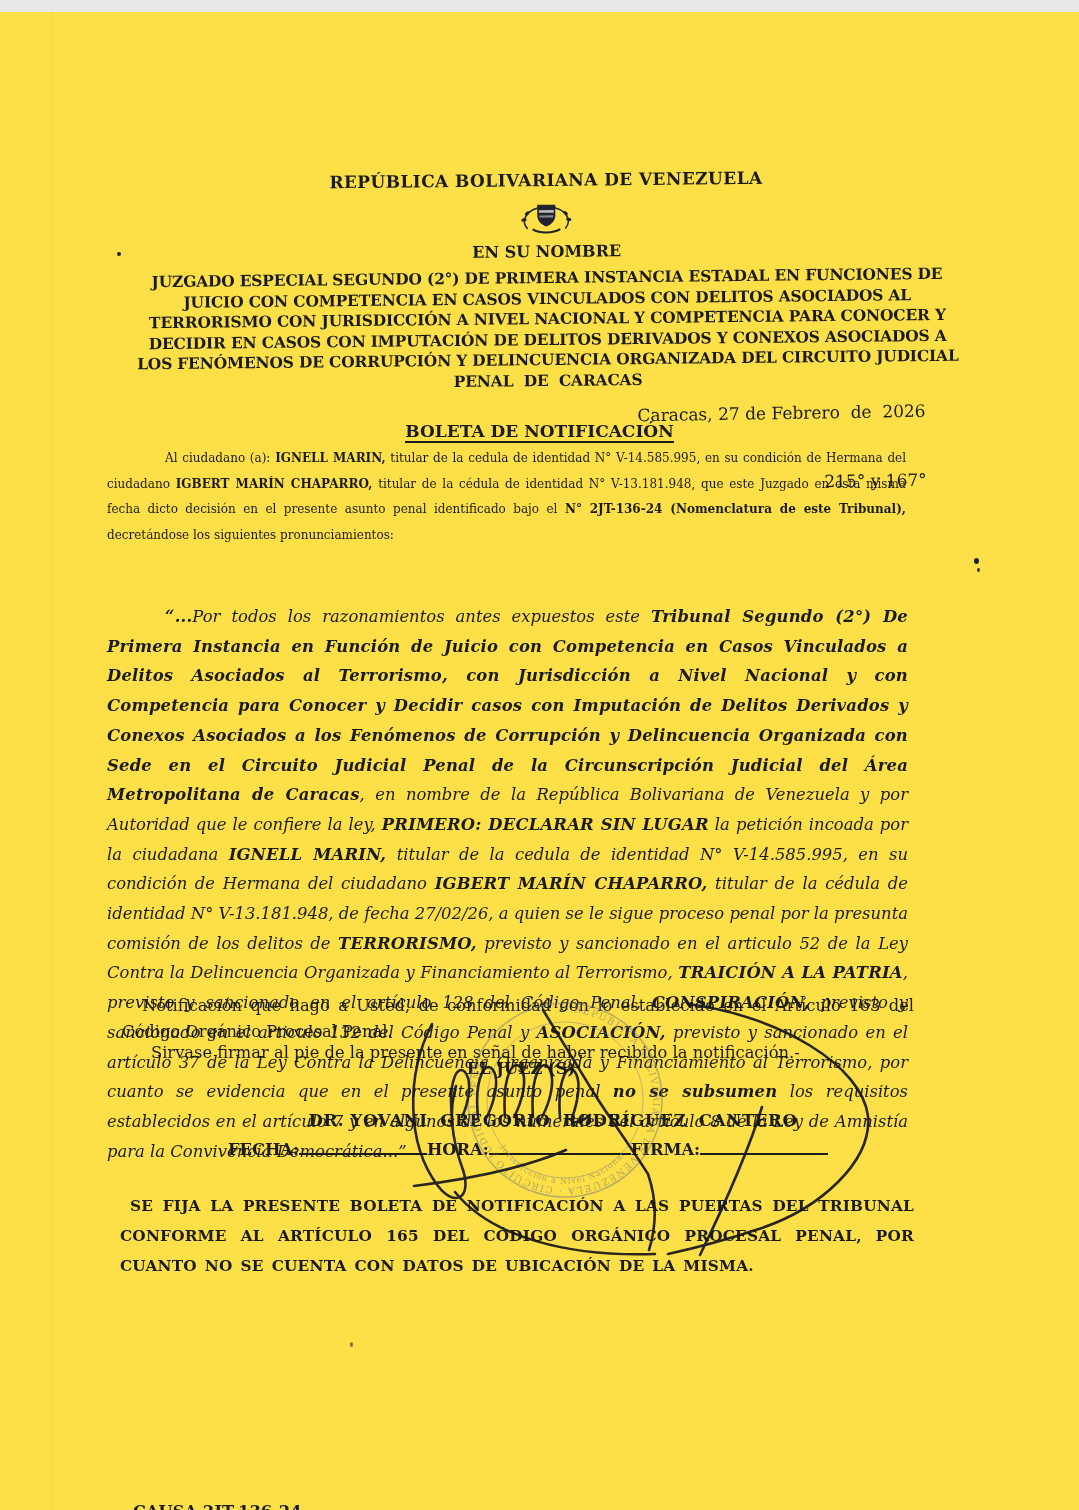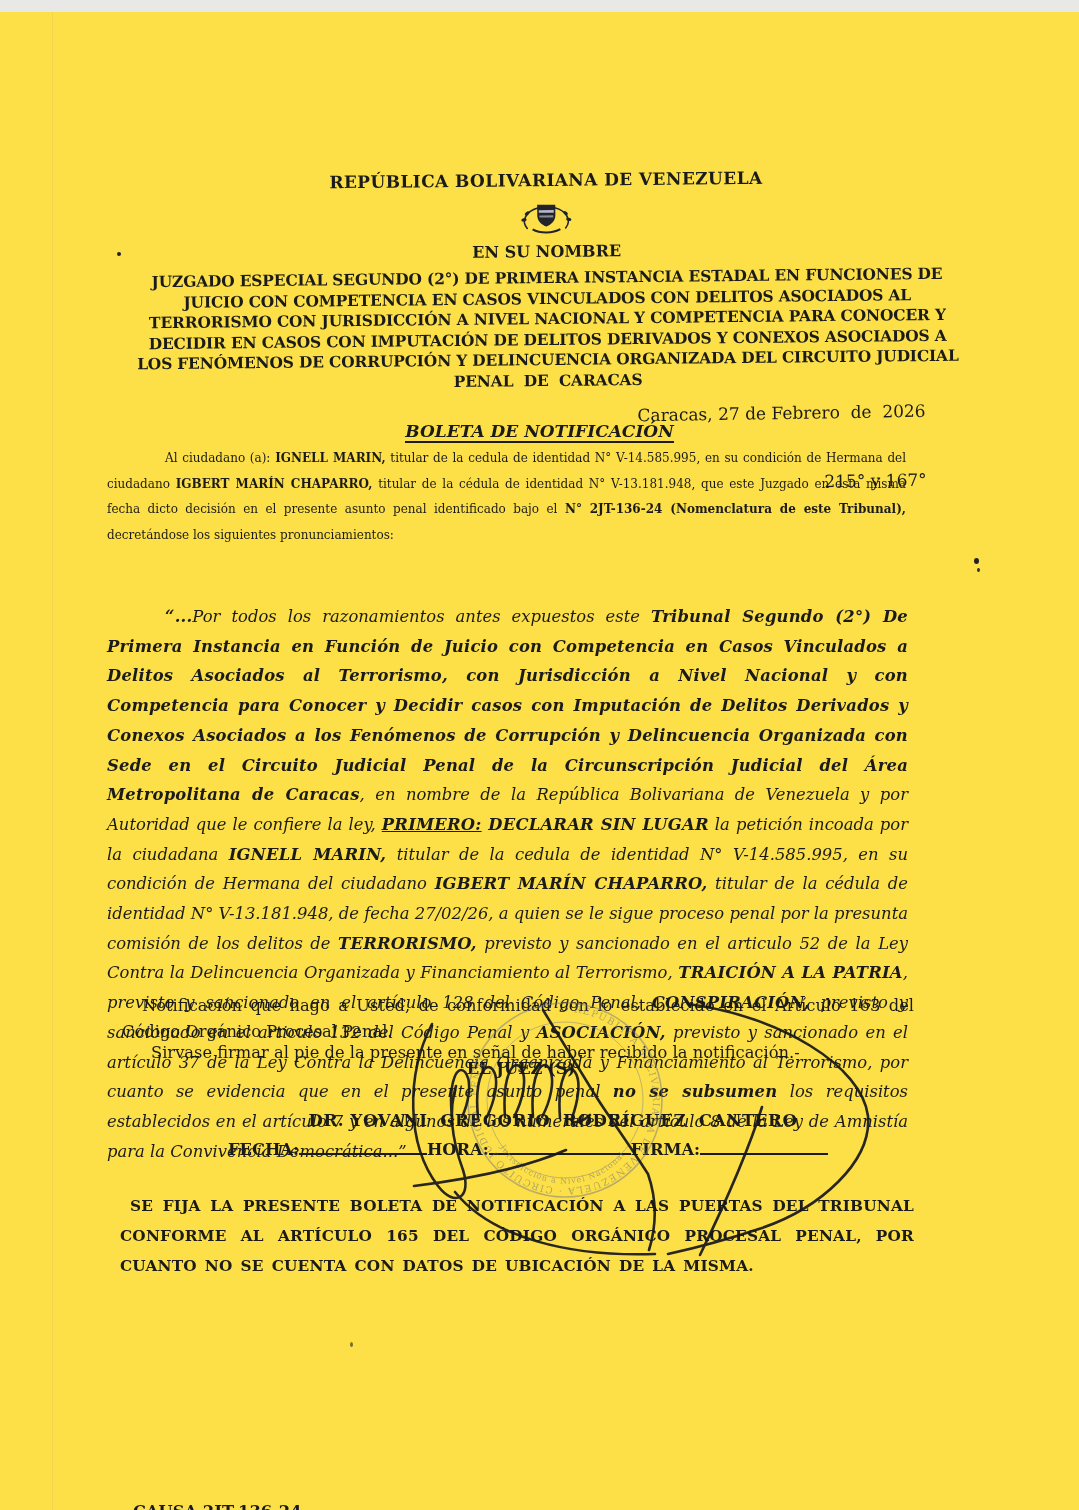--- a/index.html
+++ b/index.html
@@ -18,30 +18,30 @@
   .republic { font-weight:bold; font-size:17px; letter-spacing:.4px; }
   .emblem { width:64px; height:46px; margin:4px auto 0; display:block; }
   .in-name { font-weight:bold; font-size:16px; margin-top:2px; }
   .court { font-weight:bold; font-size:15.5px; line-height:20.5px; margin-top:7px;
     letter-spacing:-.2px; }
   .court div { white-space:pre; }
   .dateblock { position:absolute; top:344px; right:168px; text-align:right;
     font-size:17px; line-height:23px; transform:rotate(-0.9deg); white-space:pre; }
   
   .boleta { position:absolute; top:408px; left:0; width:1079px; text-align:center;
-    font-weight:bold; font-size:17px; line-height:23.5px;font-style:italic; }
+    font-weight:bold; font-size:17px; line-height:23.5px; }
   .underl { border-bottom:2px solid #1b1b1b; padding-bottom:0px; }
   
   .para { margin:0; text-align:justify; }
   .p1 { position:absolute; top:434px; left:107px; width:799px;
     font-size:12px; line-height:25.6px; text-indent:58px; }
   .quote { position:absolute; top:590px; left:107px; width:801px;
     font-size:16.4px; line-height:29.7px; text-indent:58px; font-style:italic; }
   .quote b { letter-spacing:.2px; }
-  .u { text-decoration:underline; }
+  .u { }
   .p3 { position:absolute; top:981px; left:122px; width:792px;
     font-size:16.3px; line-height:26px; text-indent:20px; }
   .p4 { position:absolute; top:1031px; left:151px; font-size:16.3px; }
   .juez { position:absolute; top:1047px; left:0; width:1042px; text-align:center;
     font-weight:bold; font-size:16.3px; }
   .judge-name { position:absolute; top:1098px; left:0; width:1106px; text-align:center;
     font-weight:bold; font-size:16.6px; white-space:pre; letter-spacing:.6px; }
   .fields { position:absolute; top:1128px; left:228px; font-weight:bold;
     font-size:16.3px; white-space:nowrap; }
   .fline { display:inline-block; border-bottom:2px solid #1b1b1b; height:13px; }

